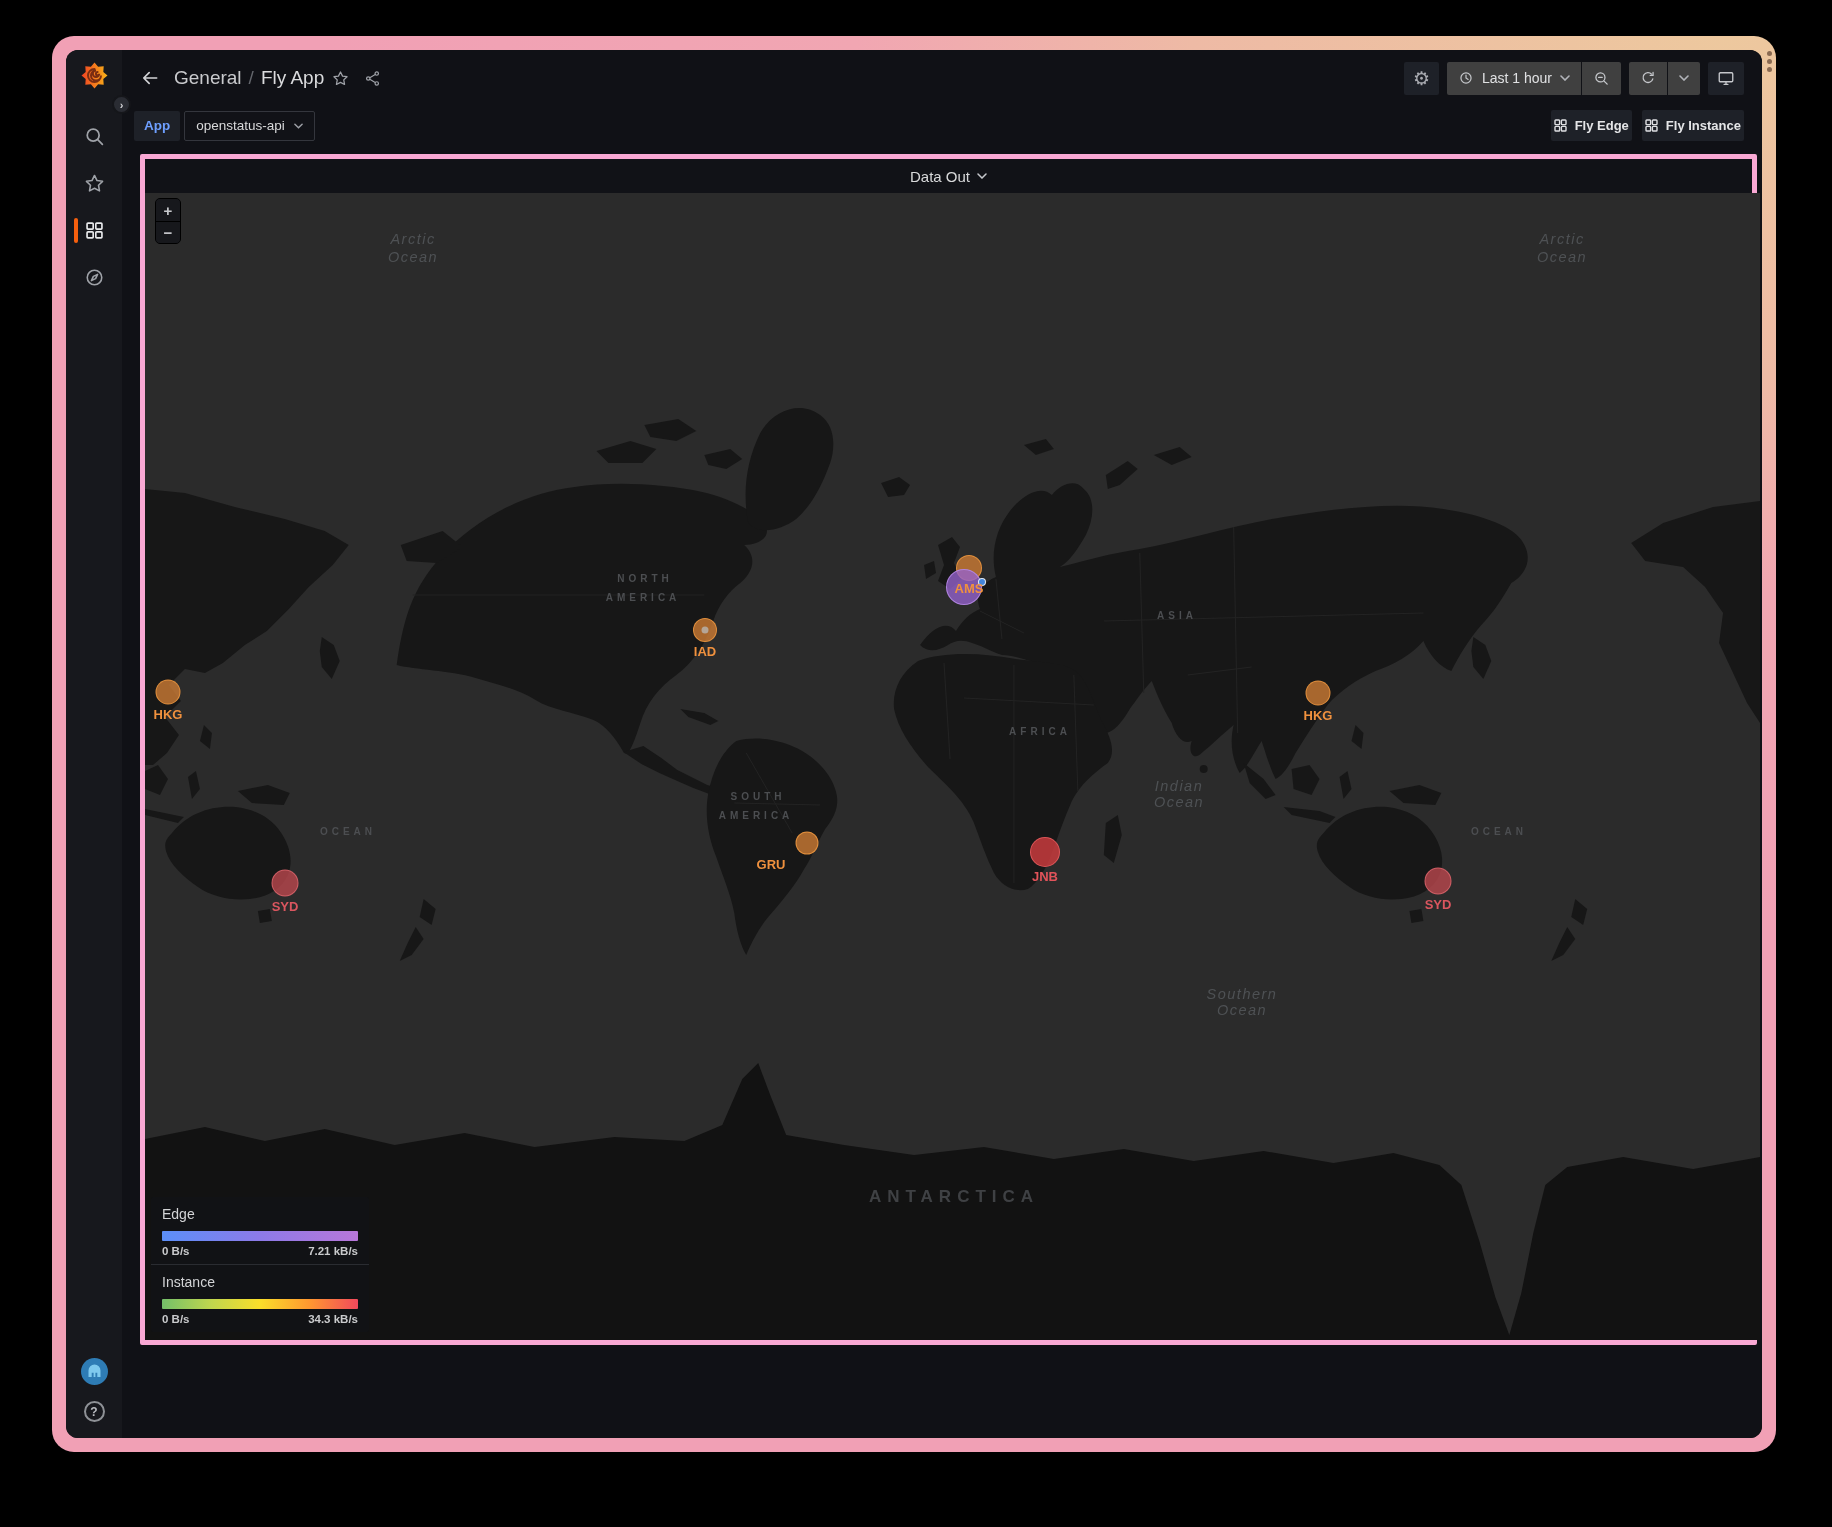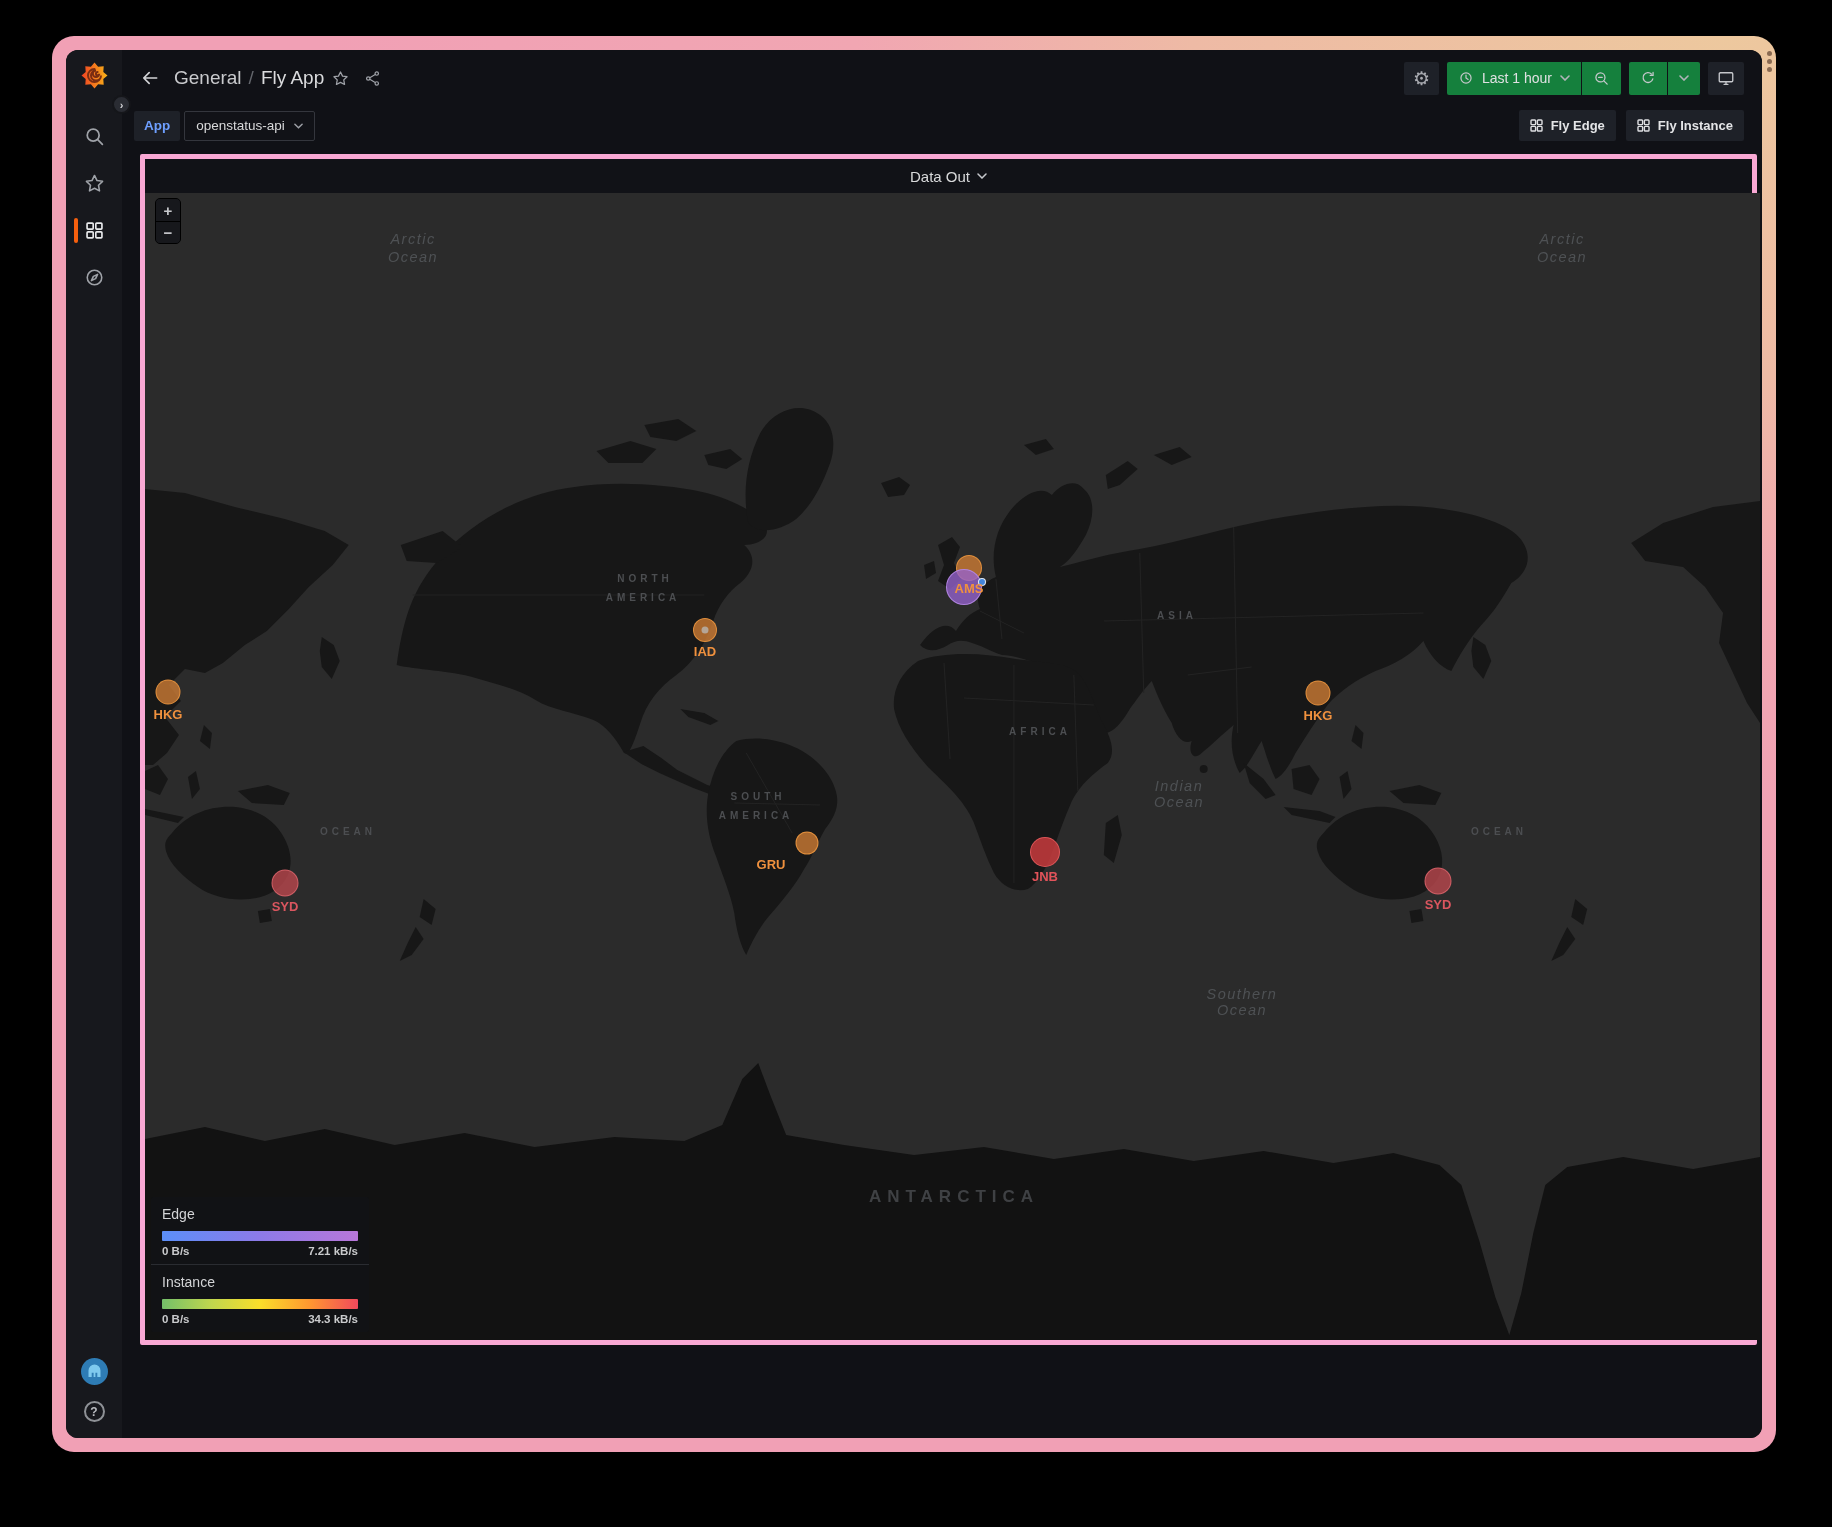--- a/index.html
+++ b/index.html
@@ -24,32 +24,32 @@
   .main{flex:1;display:flex;flex-direction:column;min-width:0;background:#101116;}
   .topbar{height:56px;display:flex;align-items:center;justify-content:space-between;padding:0 18px 0 12px;flex:none;}
   .tb-left{display:flex;gap:0;}
   .icon-btn{width:32px;height:32px;display:flex;align-items:center;justify-content:center;background:none;border:none;color:#9fa2a8;cursor:pointer;padding:0;}
   .crumb{display:flex;align-items:center;gap:7px;font-size:19px;margin-left:8px;}
   .crumb-root{color:#c9cacd;cursor:pointer;}
   .crumb-sep{color:#63666c;}
   .crumb-page{color:#dadbdd;font-weight:400;}
   .tb-right{display:flex;align-items:center;gap:8px;}
   .tbtn{height:33px;background:#1e2128;border:none;border-radius:2px;display:flex;align-items:center;justify-content:center;color:#c6c8cc;cursor:pointer;padding:0 9px;}
-  .tgroup{display:flex;align-items:stretch;background:#15803d;border-radius:2px;}
+  .tgroup{display:flex;align-items:stretch;background:#404040;border-radius:2px;}
   .tseg{display:flex;align-items:center;gap:8px;padding:0 11px;height:33px;background:none;border:none;color:#c6c8cc;cursor:pointer;}
   .tseg + .tseg{border-left:1px solid #101116;}
   .time-label{font-size:14px;font-weight:500;color:#e0e1e3;}
   .gear-glyph{font-size:19px;line-height:1;color:#a8aab0;}
 
   .subbar{display:flex;align-items:center;justify-content:space-between;padding:4px 18px 12px 12px;flex:none;}
   .var{display:flex;align-items:center;gap:4px;}
   .var-label{background:#1e2128;color:var(--blue);font-size:13.5px;font-weight:bold;height:30px;padding:0 10px;display:flex;align-items:center;border-radius:2px;}
   .var-value{height:30px;box-sizing:border-box;padding:0 11px;display:flex;align-items:center;gap:9px;border:1px solid #34363d;border-radius:2px;color:#d8d9da;font-size:13.5px;font-weight:500;background:#111217;cursor:pointer;}
   .links{display:flex;gap:10px;}
-  .link-btn{height:31px;padding:0 11px;background:#1e2128;border:none;border-radius:2px;color:#e4e5e7;font-size:13px;font-weight:bold;display:flex;align-items:center;gap:8px;cursor:pointer;}
+  .link-btn{height:31px;padding:0 3px;background:#1e2128;border:none;border-radius:2px;color:#e4e5e7;font-size:13px;font-weight:bold;display:flex;align-items:center;gap:8px;cursor:pointer;}
 
   
   .dash{flex:1;padding:1px 0 0 18px;}
   .panel{width:1617px;box-sizing:border-box;background:#111217;border:5px solid #f9a8d4;border-radius:2px;}
   .panel-header{height:34px;display:flex;align-items:center;justify-content:center;gap:7px;color:#d8d9da;font-size:15px;font-weight:500;cursor:pointer;}
   .map{position:relative;width:1615px;height:1147px;background:#2b2b2b;overflow:hidden;}
   .world{position:absolute;left:0;top:0;}
 
   .region-label{position:absolute;transform:translate(-50%,-50%);font-weight:bold;letter-spacing:4px;color:#4c4e51;font-size:10px;white-space:nowrap;pointer-events:none;}
   .region-label.region-large{font-size:17px;letter-spacing:6px;color:#3f4144;}

